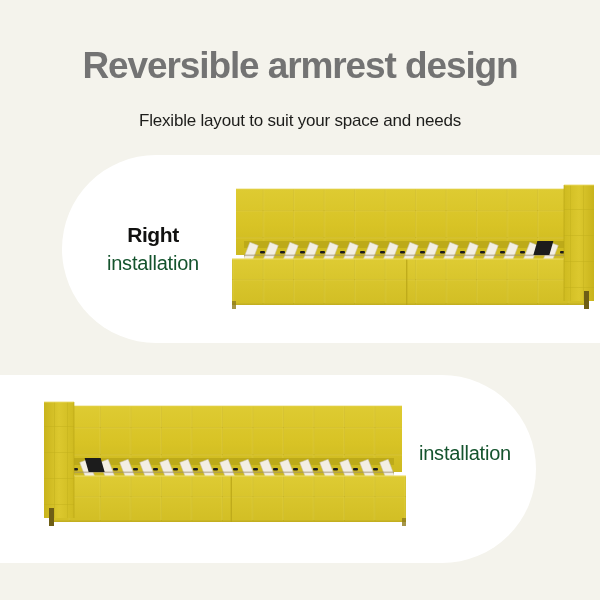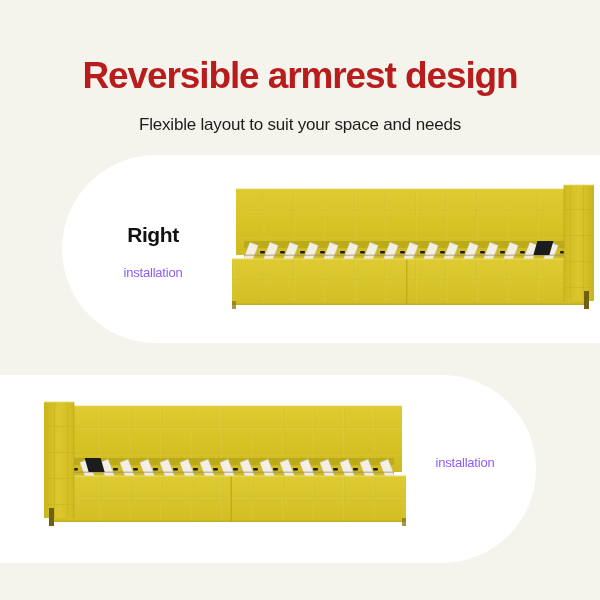--- a/index.html
+++ b/index.html
@@ -19,30 +19,30 @@
   .header {
     position: absolute;
     top: 0; left: 0; right: 0;
     text-align: center;
     padding-top: 38px;
   }
   .title {
     font-size: 37px;
     font-weight: 700;
     letter-spacing: -1.1px;
-    color: #b91c1c;
+    color: #737373;
     line-height: 1.1;
-    margin: 18px;
+    margin: 8px;
   }
   .subtitle {
     font-size: 17px;
     font-weight: 400;
     color: #1d1d1b;
     letter-spacing: -0.2px;
-    margin: 8px 0 0 0;
+    margin: 24px 0 0 0;
   }
 
   
   .card {
     position: absolute;
     background: #FFFFFF;
     overflow: hidden;
   }
   .card-top {
     top: 155px;
@@ -76,26 +76,26 @@
     width: 150px;
   }
   .label-strong {
     font-size: 21px;
     font-weight: 700;
     color: #111110;
     letter-spacing: -0.4px;
     display: block;
   }
   .label-soft {
-    font-size: 13px;
+    font-size: 20px;
     font-weight: 400;
-    color: #8b5cf6;
+    color: #14532d;
     letter-spacing: -0.2px;
     display: block;
-    margin-top: 17px;
+    margin-top: 3px;
   }
 
   
   .bed-wrap {
     position: absolute;
   }
   .bed-top {
     left: 232px;
     top: 183px;
     width: 368px;

